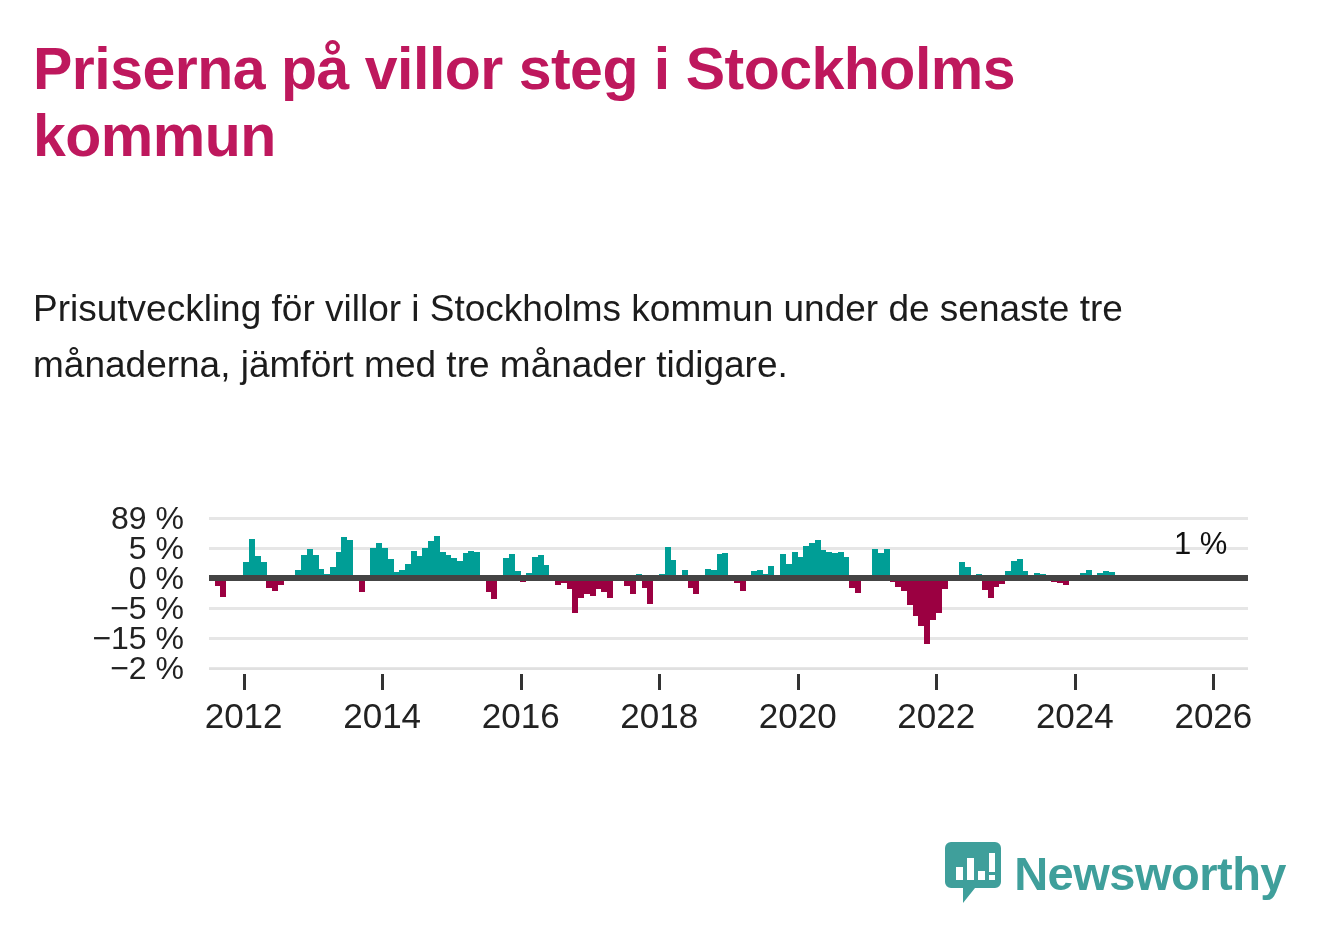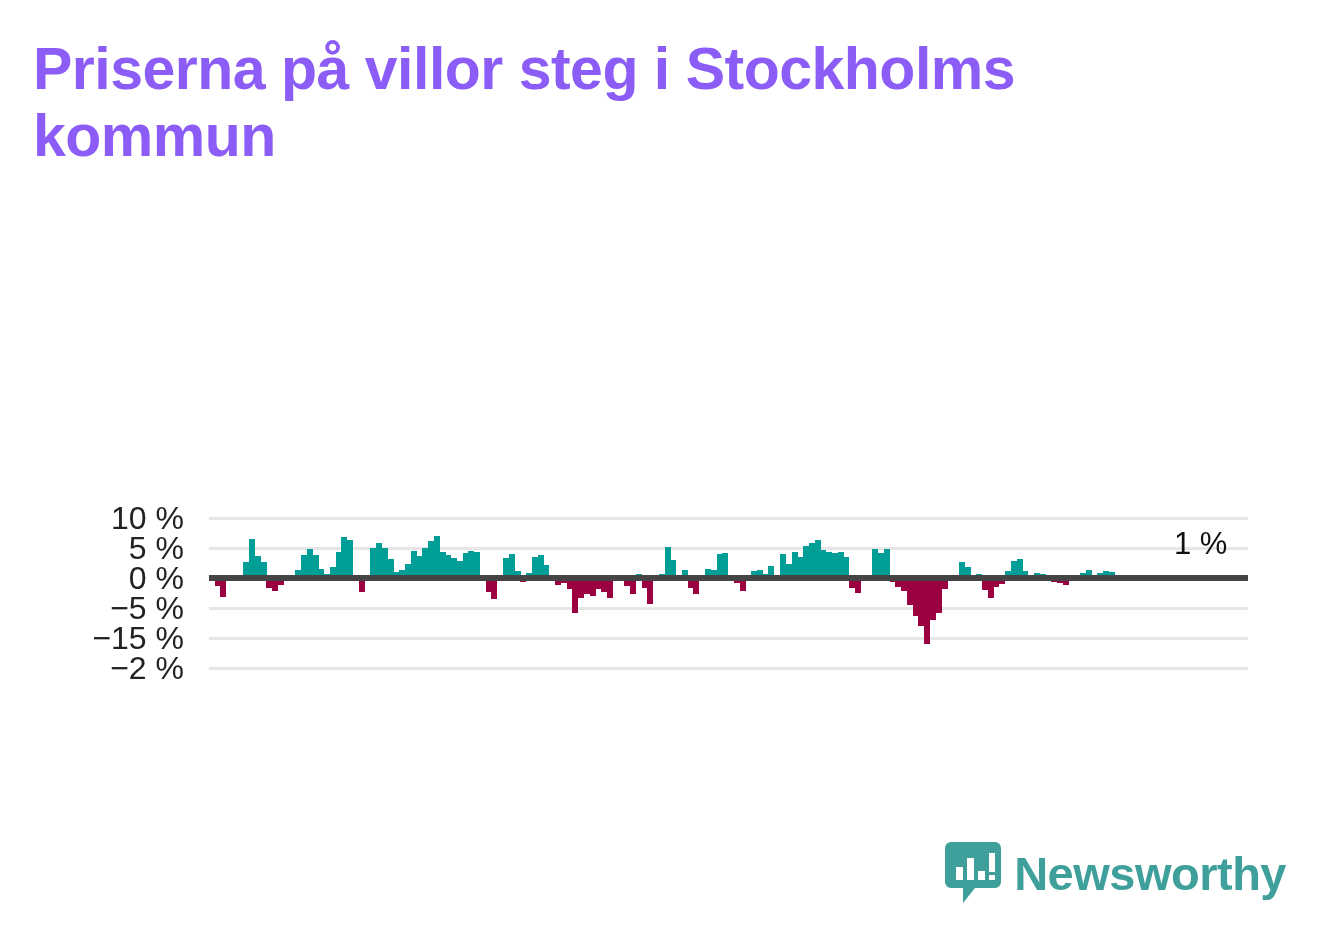--- a/index.html
+++ b/index.html
@@ -14,21 +14,21 @@
   .page{position:relative;width:1322px;height:939px;}
 
   .headline{
     position:absolute;
     left:33px; top:36px;
     width:1180px;
     font-size:59px;
     line-height:1.14;
     font-weight:700;
     letter-spacing:-0.5px;
-    color:#8b5cf6;
+    color:#be185d;
   }
 
   .subtitle{
     position:absolute;
     left:33px; top:281px;
     width:1230px;
     font-size:37px;
     line-height:1.52;
     font-weight:400;
     color:#1c1c1c;
@@ -134,25 +134,26 @@
     line-height:1;
   }
 </style>
 </head>
 <body>
 
 <div class="page">
 
   <div class="headline">Priserna på villor steg i Stockholms kommun</div>
 
+  <div class="subtitle">Prisutveckling för villor i Stockholms kommun under de senaste tre månaderna, jämfört med tre månader tidigare.</div>
 
   <div class="chart">
 
     <div class="ylabels">
-        <div class="ylab" style="top: 2px;">10 %</div>
+        <div class="ylab" style="top: 2px;">89 %</div>
         <div class="ylab" style="top: 32px;">5 %</div>
         <div class="ylab" style="top: 62px;">0 %</div>
         <div class="ylab" style="top: 92px;">−5 %</div>
         <div class="ylab" style="top: 122px;">−15 %</div>
         <div class="ylab" style="top: 152px;">−2 %</div>
       </div>
 
     <div class="plot">
       <div class="bars">
           <div class="bar neg" style="left: 5.54133px; top: 60px; height: 8.4px;"></div>
@@ -304,20 +305,39 @@
           <div class="bar pos" style="left: 899.878px; top: 54px; height: 6px;"></div>
         </div>
     <div class="gridline" style="top: -1.5px;"></div>
         <div class="gridline" style="top: 28.5px;"></div>
         <div class="gridline" style="top: 88.5px;"></div>
         <div class="gridline" style="top: 118.5px;"></div>
         <div class="gridline" style="top: 148.5px;"></div>
         <div class="zeroline" style="top: 57px;"></div>
       </div>
 
+    <div class="xaxis">
+      <div class="xline"></div>
+    <div class="tick" style="left: 33.6333px;"></div>
+        <div class="xlab" style="left: 34.6333px;">2012</div>
+        <div class="tick" style="left: 172.167px;"></div>
+        <div class="xlab" style="left: 173.167px;">2014</div>
+        <div class="tick" style="left: 310.7px;"></div>
+        <div class="xlab" style="left: 311.7px;">2016</div>
+        <div class="tick" style="left: 449.233px;"></div>
+        <div class="xlab" style="left: 450.233px;">2018</div>
+        <div class="tick" style="left: 587.767px;"></div>
+        <div class="xlab" style="left: 588.767px;">2020</div>
+        <div class="tick" style="left: 726.3px;"></div>
+        <div class="xlab" style="left: 727.3px;">2022</div>
+        <div class="tick" style="left: 864.833px;"></div>
+        <div class="xlab" style="left: 865.833px;">2024</div>
+        <div class="tick" style="left: 1003.37px;"></div>
+        <div class="xlab" style="left: 1004.37px;">2026</div>
+      </div>
 
     <div class="annot" style="left:1174px; top:26px;">1 %</div>
   </div>
 
   <div class="logo">
     <svg class="logo-mark" viewBox="0 0 56 62">
       <path d="M6 0 h44 a6 6 0 0 1 6 6 v34 a6 6 0 0 1 -6 6 h-20 l-12 15 l0 -15 h-12 a6 6 0 0 1 -6 -6 v-34 a6 6 0 0 1 6 -6 z" fill="#3f9f9b"></path>
       <rect x="11" y="25" width="7" height="13" fill="#ffffff"></rect>
       <rect x="22" y="16" width="7" height="22" fill="#ffffff"></rect>
       <rect x="33" y="29" width="7" height="9" fill="#ffffff"></rect>

